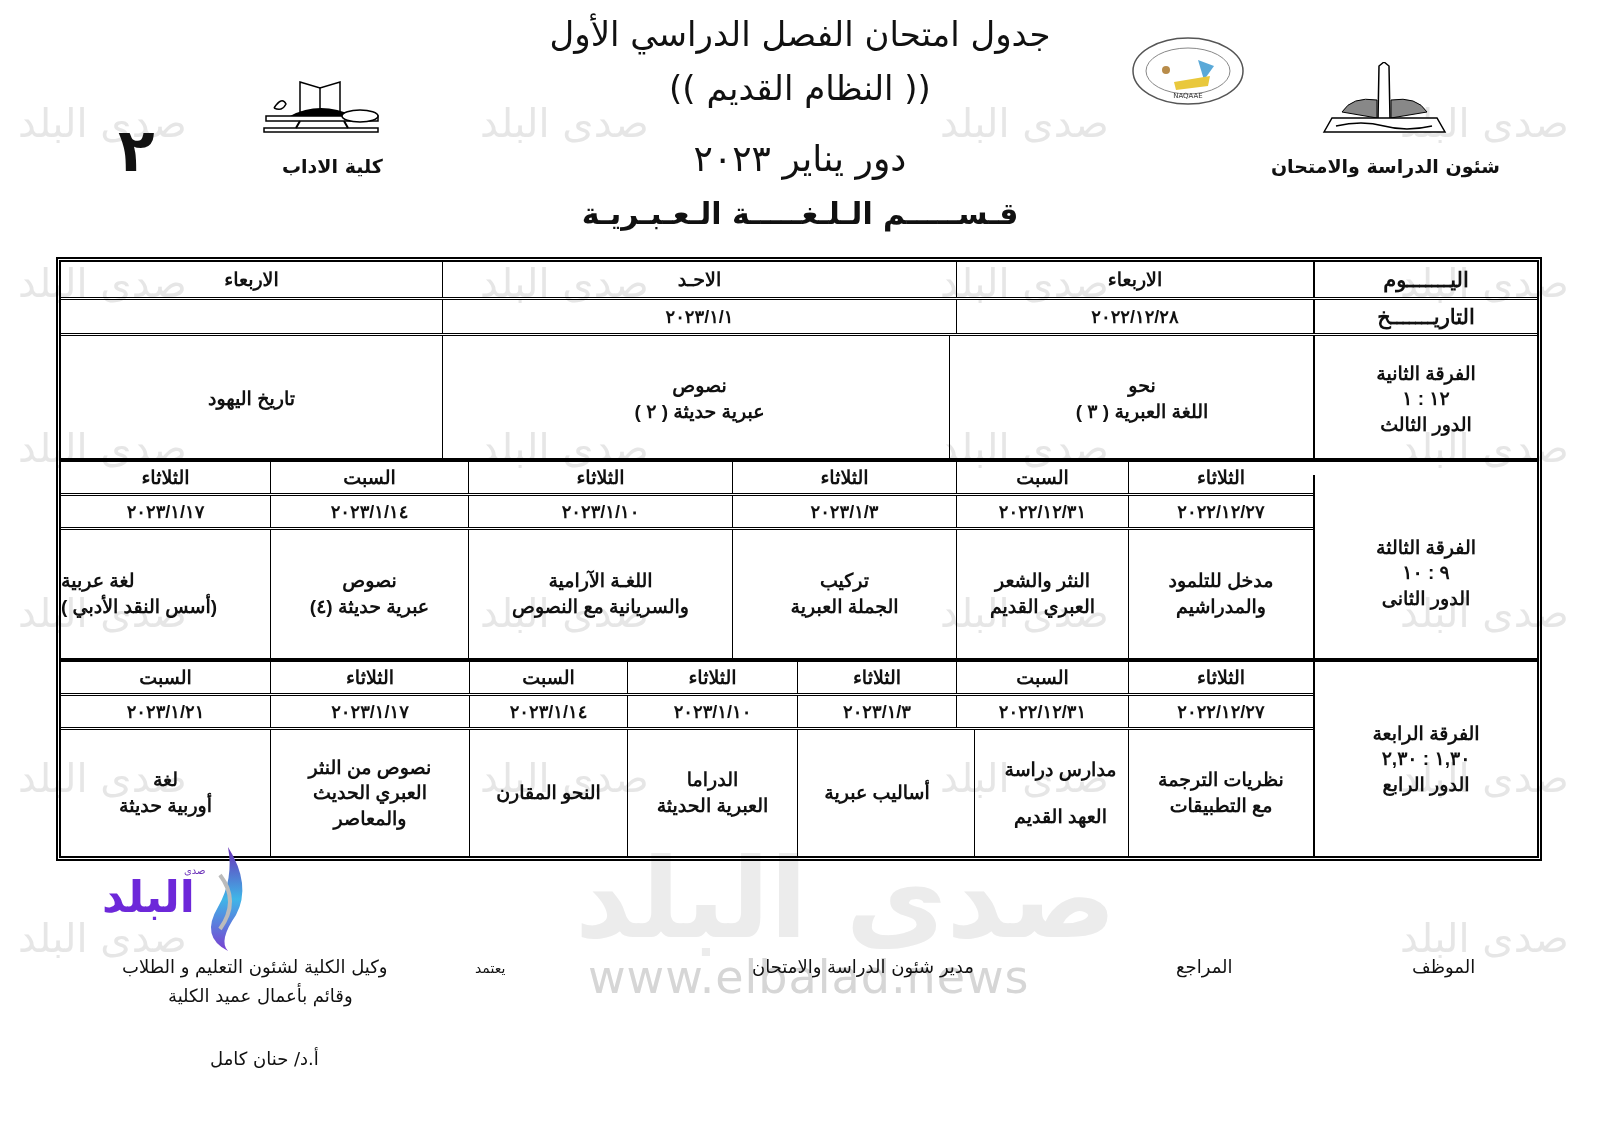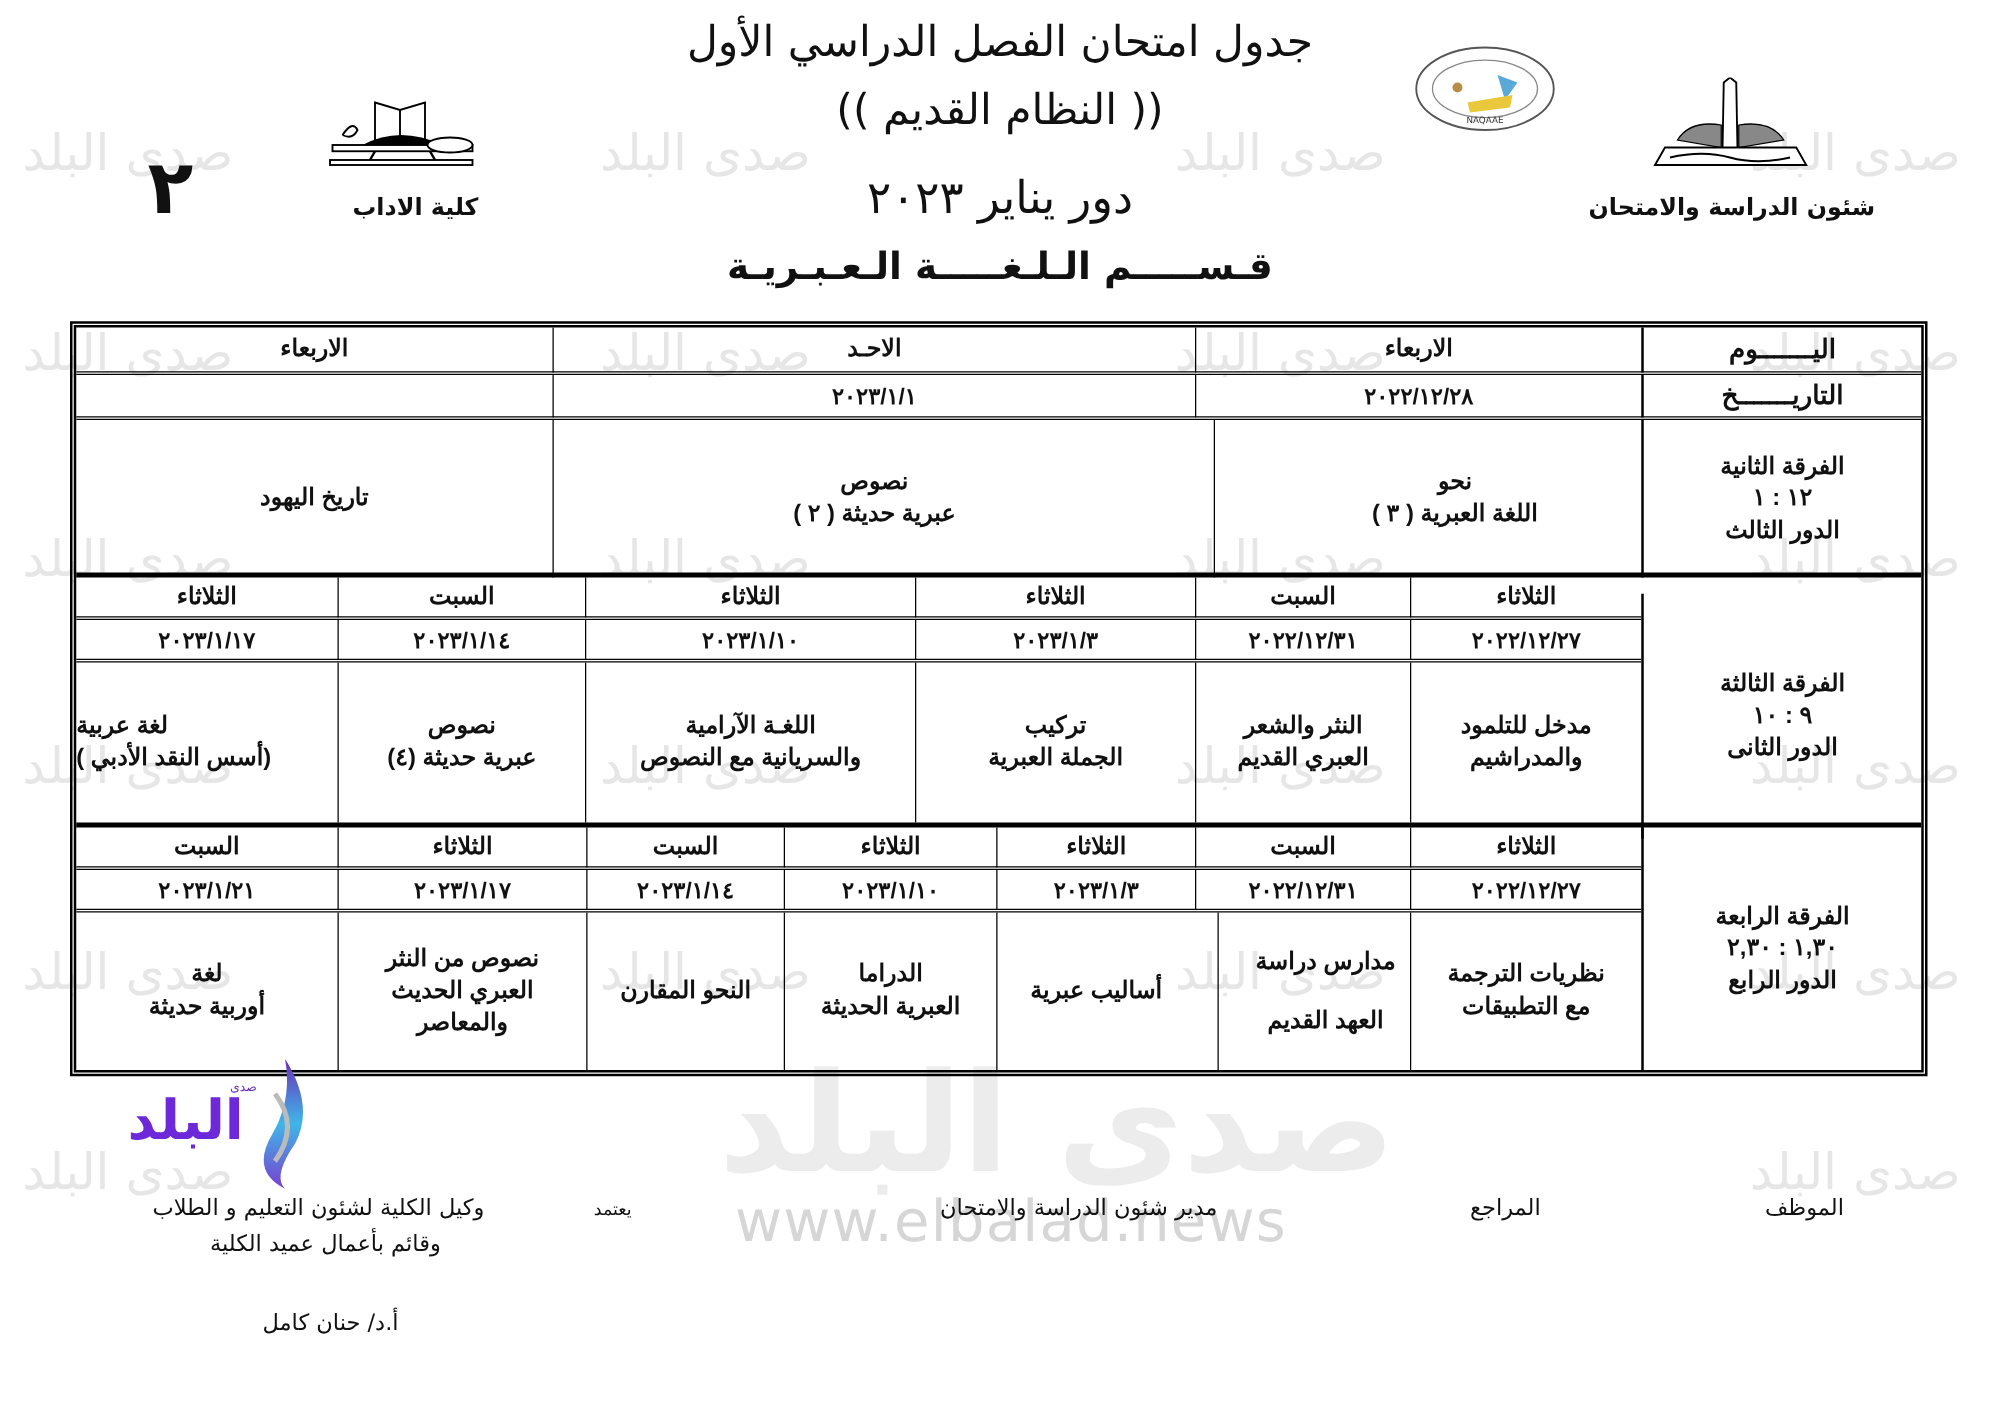--- a/index.html
+++ b/index.html
@@ -117,21 +117,21 @@
       <span>١٢ : ١</span>
       <span>الدور الثالث</span>
     </div>
 
     <div class="cell" style="right:224px;width:357px;top:0;height:36px;">
         <span>الاربعاء</span>
       </div>
     <div class="cell date" style="right:224px;width:357px;top:38px;height:34px;">
         <span>٢٠٢٢/١٢/٢٨</span>
       </div>
-    <div class="cell" style="right:208px;width:358px;top:74px;height:126px;padding-left:27px;">
+    <div class="cell" style="right:230px;width:358px;top:74px;height:126px;padding-left:27px;">
       <span>نحو</span>
       <span>اللغة العبرية ( ٣ )</span>
     </div>
 
     <div class="cell" style="right:581px;width:514px;top:0;height:36px;">
         <span>الاحـد</span>
       </div>
     <div class="cell date" style="right:581px;width:514px;top:38px;height:34px;">
         <span>٢٠٢٣/١/١</span>
       </div>

